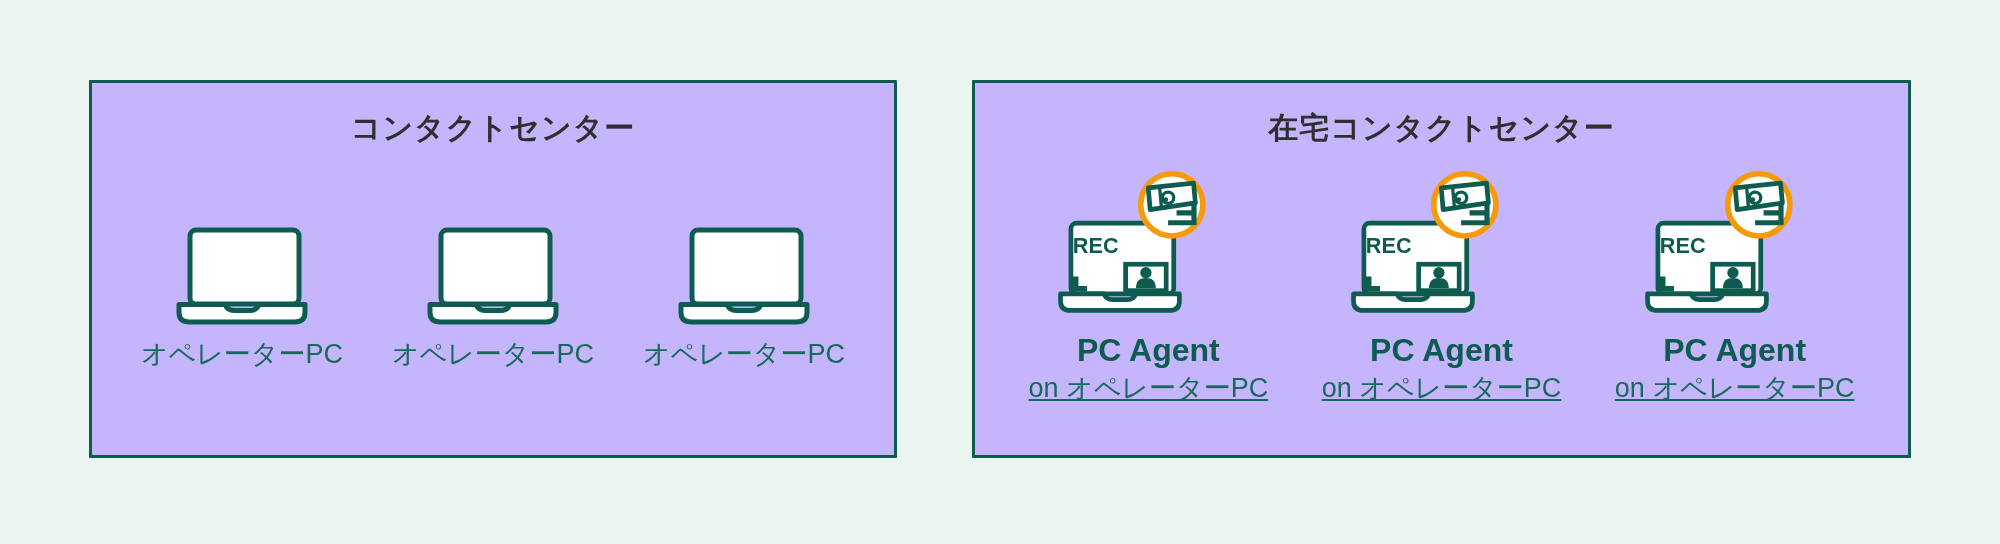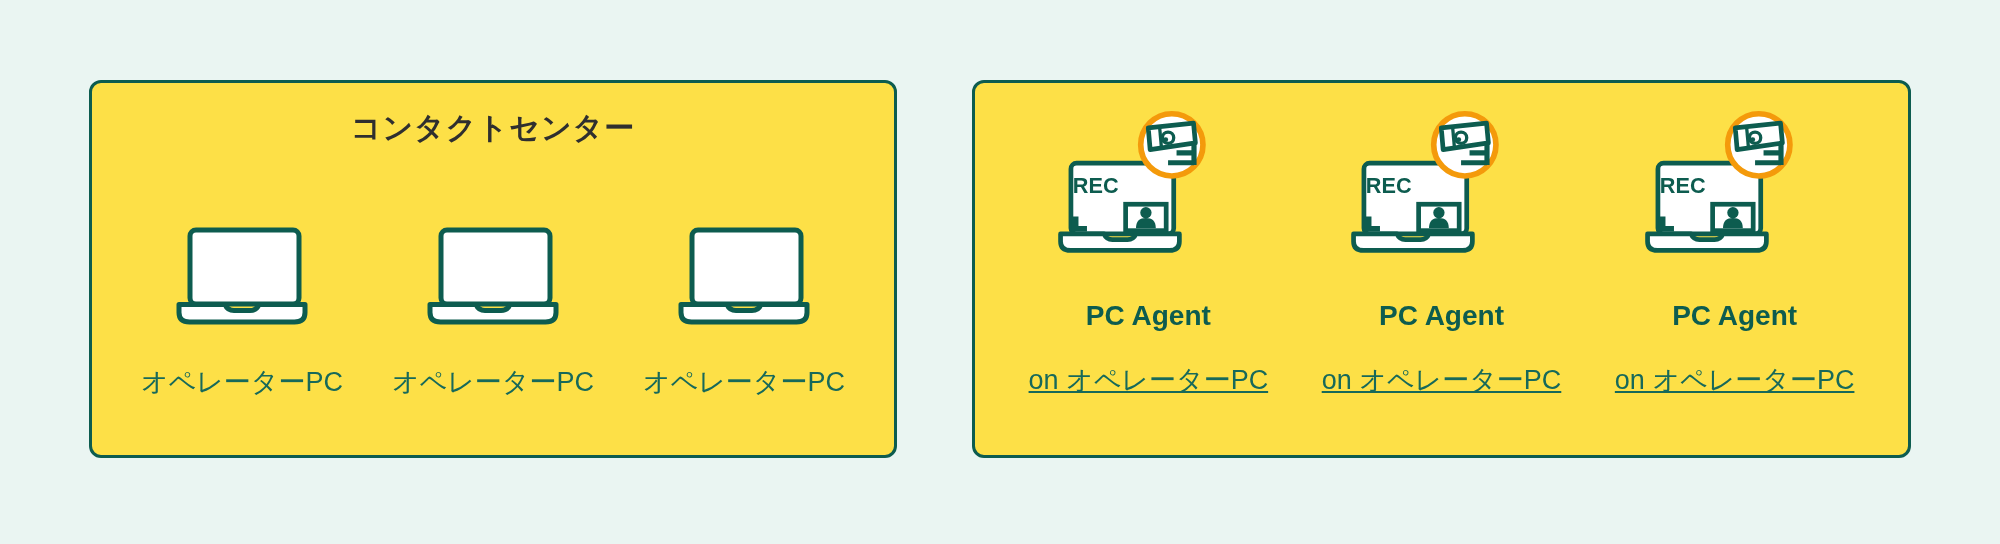--- a/index.html
+++ b/index.html
@@ -14,23 +14,23 @@
     overflow: hidden;
   }
   .diagram {
     display: flex;
     gap: 75px;
     padding: 80px 0 0 89px;
   }
   .panel {
     box-sizing: border-box;
     height: 378px;
-    background: #fde047;
+    background: #c4b5fd;
     border: 3px solid #0D5C4F;
-    border-radius: 12px;
+    border-radius: 1px;
     display: flex;
     flex-direction: column;
     align-items: center;
   }
   .panel.left  { width: 808px; }
   .panel.right { width: 939px; }
   .panel-title {
     margin-top: 30px;
     font-size: 30px;
     font-weight: 700;
@@ -42,32 +42,31 @@
     width: 100%;
     display: flex;
     justify-content: space-evenly;
   }
   .panel.left  .items { margin-top: 84px; }
   .panel.right .items { margin-top: 26px; }
   .item {
     display: flex;
     flex-direction: column;
     align-items: center;
-    gap: 28px;
   }
   .item-label {
     margin-top: 14px;
     font-size: 27px;
     font-weight: 500;
     color: #17695A;
     line-height: 1;
   }
   .agent-line1 {
     margin-top: 16px;
-    font-size: 28px;
+    font-size: 32px;
     font-weight: 700;
     color: #0D5C4F;
     line-height: 1;
   }
   .agent-line2 {
     margin-top: 9px;
     font-size: 27px;
     font-weight: 400;
     color: #17695A;
     line-height: 1;
@@ -110,20 +109,21 @@
           <rect x="16" y="3" width="109" height="74" rx="6" fill="#fff" stroke="#0D5C4F" stroke-width="5"></rect>
           <path d="M5,77.5 H51 Q53.5,83.5 60,83.5 H76 Q82.5,83.5 85,77.5 H131 V85.5 Q131,95 120.5,95 H15.5 Q5,95 5,85.5 Z" fill="#fff" stroke="#0D5C4F" stroke-width="5" stroke-linejoin="round"></path>
         </svg>
         <div class="item-label">オペレーターPC</div>
       </div>
 
     </div>
   </div>
 
   <div class="panel right">
+    <div class="panel-title">在宅コンタクトセンター</div>
     <div class="items">
 
       <div class="item">
         <svg class="monitored-svg" width="166" height="149" viewBox="0 0 176 158">
           <g transform="translate(3,55)">
             <rect x="16" y="2.5" width="109" height="75" rx="6" fill="#fff" stroke="#0D5C4F" stroke-width="5"></rect>
             <path d="M5,77.5 H51 Q53.5,83.5 60,83.5 H76 Q82.5,83.5 85,77.5 H131 V85.5 Q131,95 120.5,95 H15.5 Q5,95 5,85.5 Z" fill="#fff" stroke="#0D5C4F" stroke-width="5" stroke-linejoin="round"></path>
             <text class="rec-text" x="18" y="34" font-size="23" fill="#0D5C4F">REC</text>
             <path d="M17,59 h7 v10 h9 v6 h-16 Z" fill="#0D5C4F"></path>
             <g>

